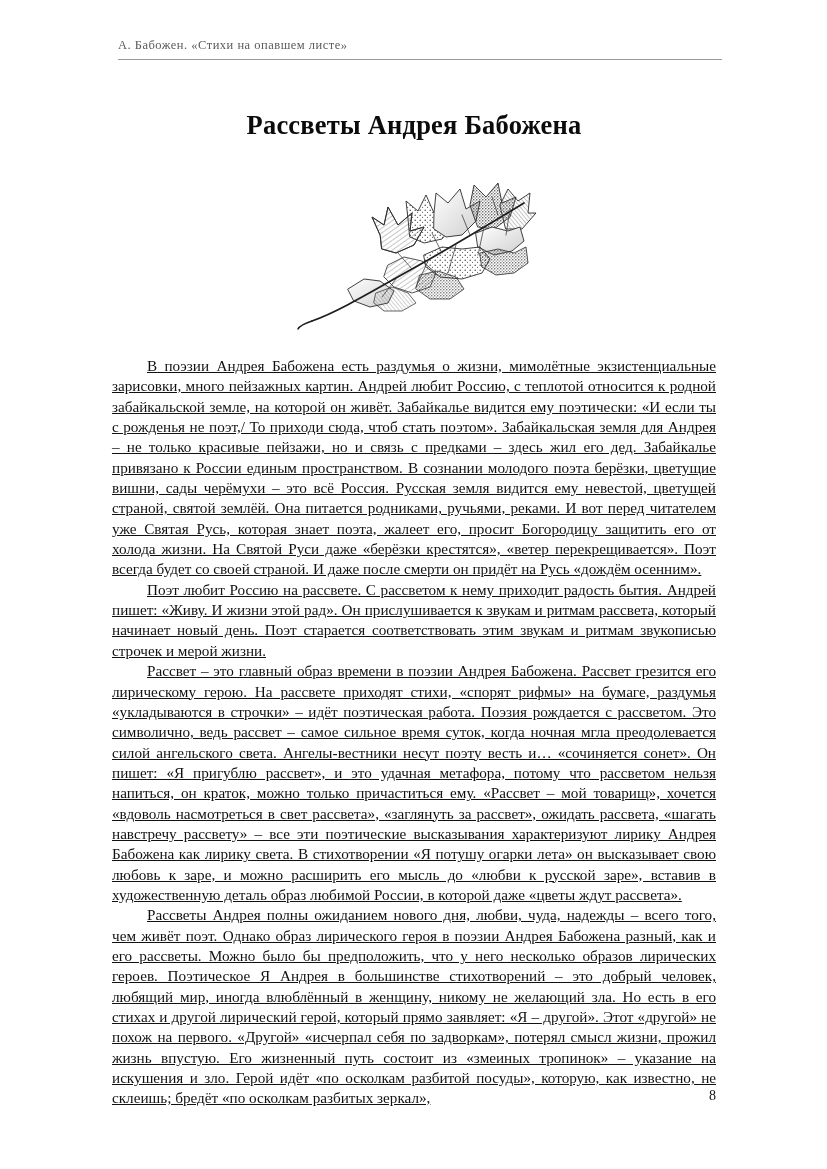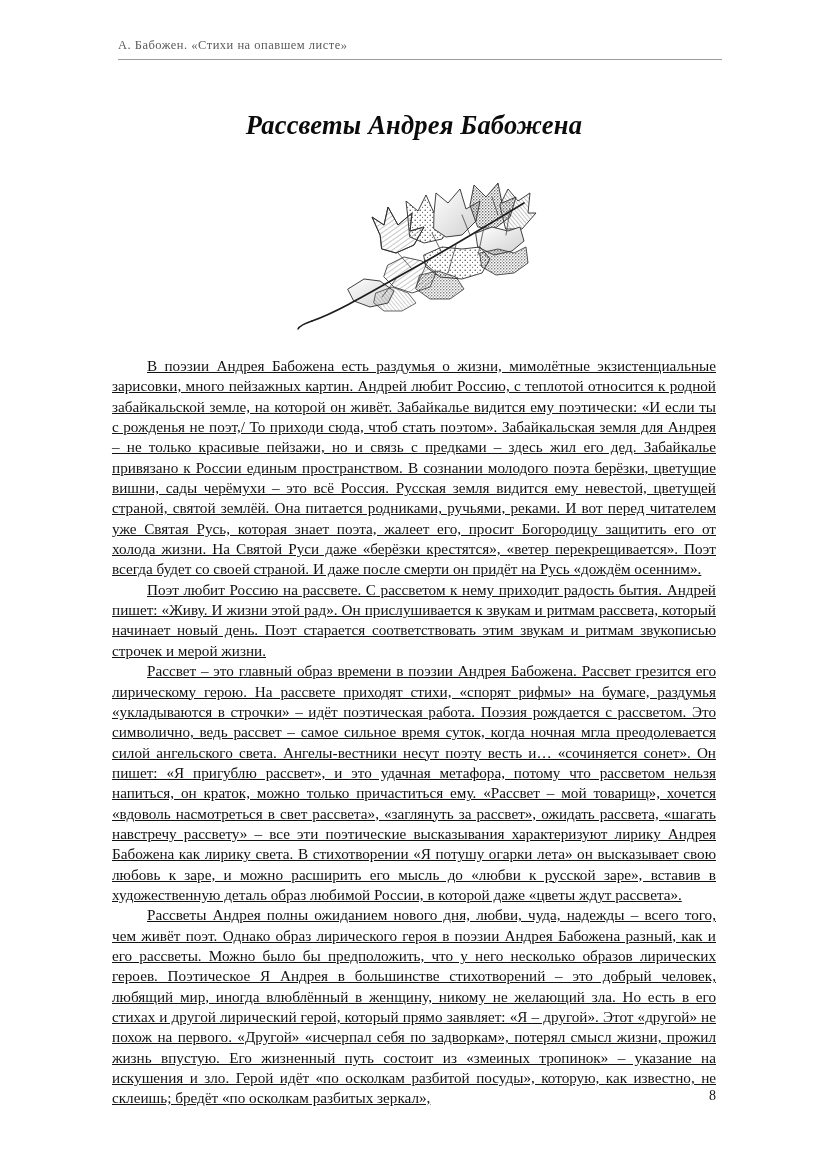--- a/index.html
+++ b/index.html
@@ -46,21 +46,20 @@
   .title {
     position: absolute;
     left: 112px;
     top: 110px;
     width: 604px;
     text-align: center;
     font-size: 26.5px;
     font-weight: bold;
     letter-spacing: 0.2px;
     color: #0b0b0b;
-    font-style: italic;
   }
 
   
   .figure {
     position: absolute;
     left: 112px;
     top: 166px;
     width: 604px;
     height: 176px;
     display: flex;

